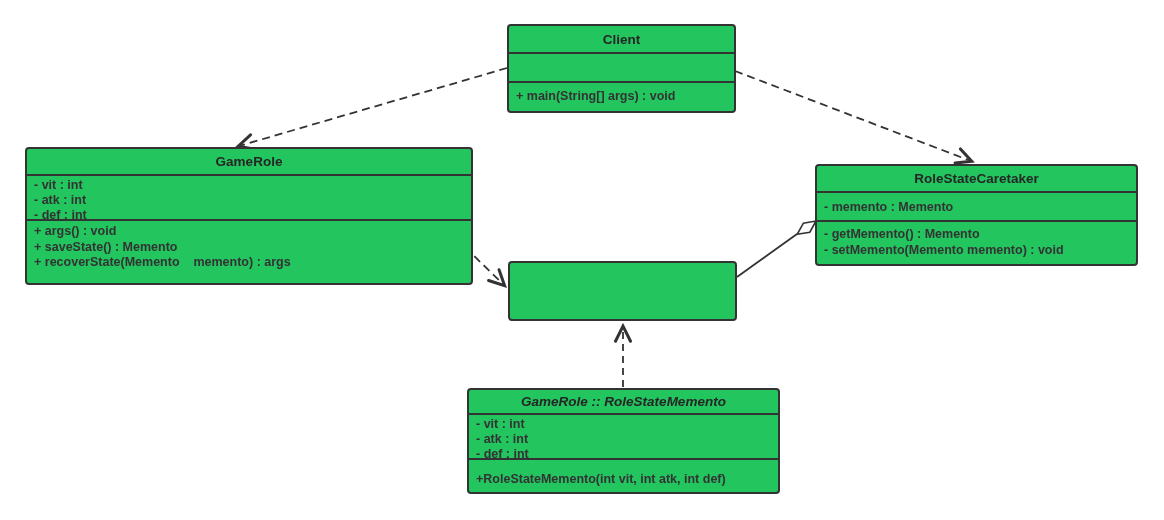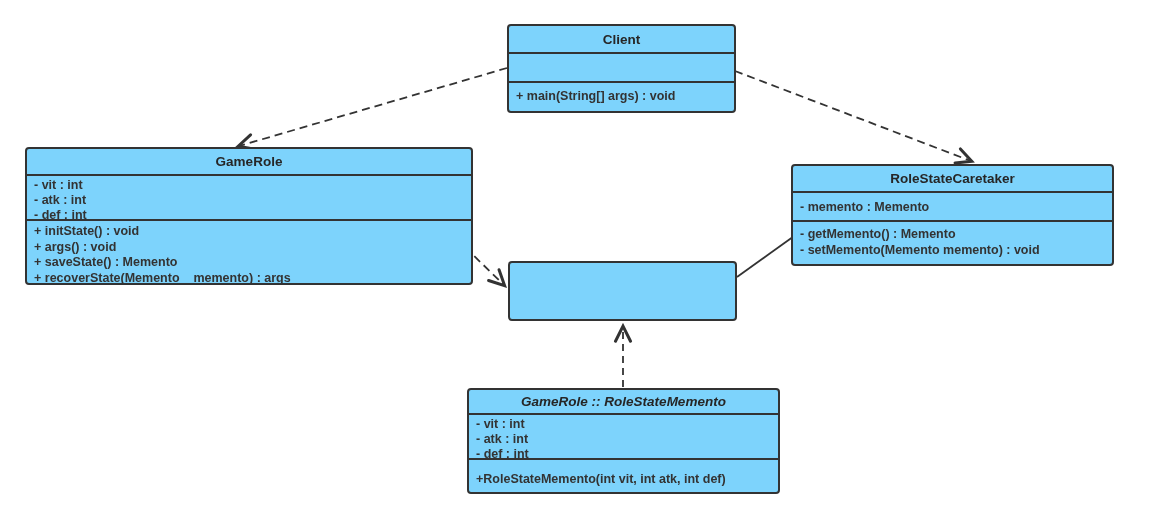--- a/index.html
+++ b/index.html
@@ -16,21 +16,21 @@
     overflow: hidden;
   }
   #rel-layer {
     position: absolute;
     left: 0; top: 0;
     width: 1164px; height: 520px;
     pointer-events: none;
   }
   .uml-class {
     position: absolute;
-    background: #7dd3fc;
+    background: #22c55e;
     border: 2px solid #333333;
     border-radius: 4px;
     box-sizing: border-box;
     color: #333333;
     overflow: hidden;
   }
   .uml-title {
     font-size: 13.5px;
     font-weight: bold;
     color: #262626;
@@ -92,28 +92,27 @@
   </div>
 
   <div class="uml-class" style="left:25px; top:147px; width:448px; height:138px;">
     <div class="uml-title" style="height:27px;">GameRole</div>
     <div class="uml-compartment divided attrs" style="height:45px;">
       <div class="uml-member">- vit : int</div>
       <div class="uml-member">- atk : int</div>
       <div class="uml-member">- def : int</div>
     </div>
     <div class="uml-compartment methods" style="height:62px; padding-top:3px;">
-      <div class="uml-member">+ initState() : void</div>
       <div class="uml-member">+ args() : void</div>
       <div class="uml-member">+ saveState() : Memento</div>
       <div class="uml-member">+ recoverState(Memento    memento) : args</div>
     </div>
   </div>
 
-  <div class="uml-class" style="left:791px; top:164px; width:323px; height:102px;">
+  <div class="uml-class" style="left:815px; top:164px; width:323px; height:102px;">
     <div class="uml-title" style="height:27px;">RoleStateCaretaker</div>
     <div class="uml-compartment divided attrs" style="height:29px; padding-top:7px;">
       <div class="uml-member">- memento : Memento</div>
     </div>
     <div class="uml-compartment methods" style="height:40px; padding-top:5px;">
       <div class="uml-member">- getMemento() : Memento</div>
       <div class="uml-member">- setMemento(Memento memento) : void</div>
     </div>
   </div>
 

